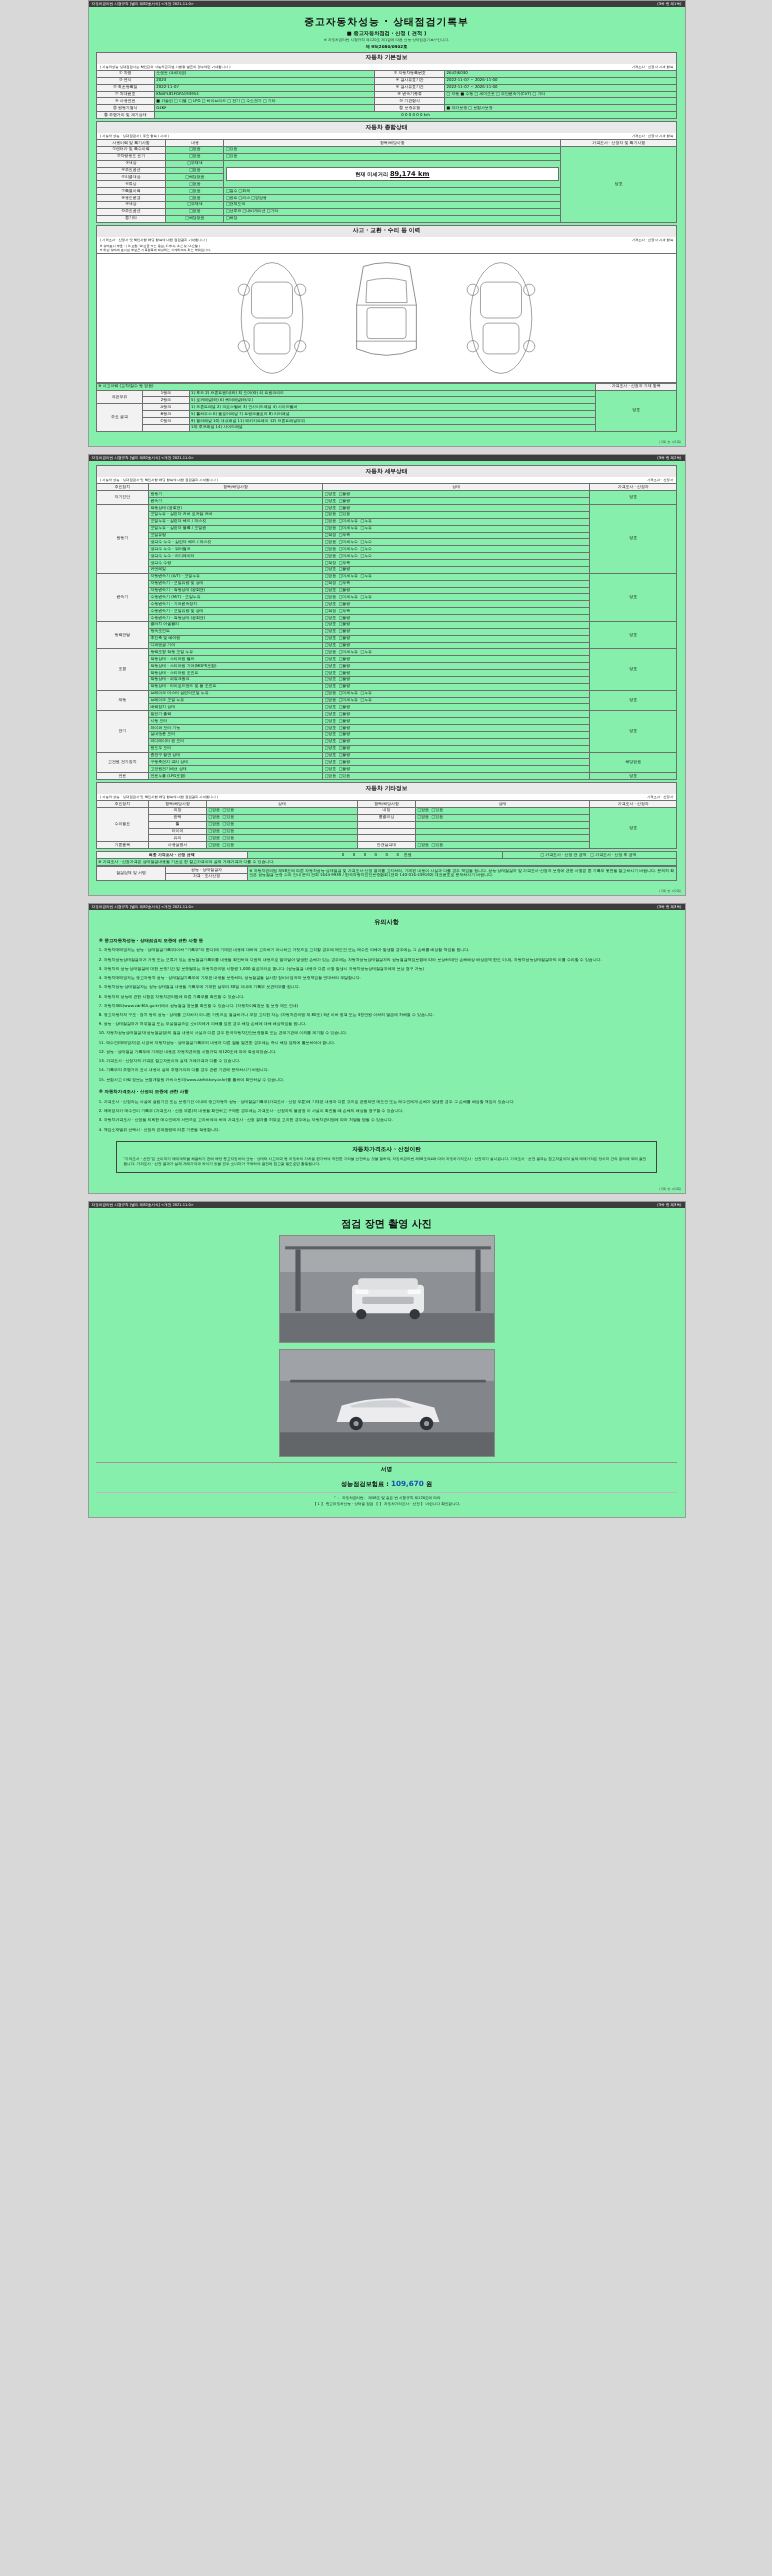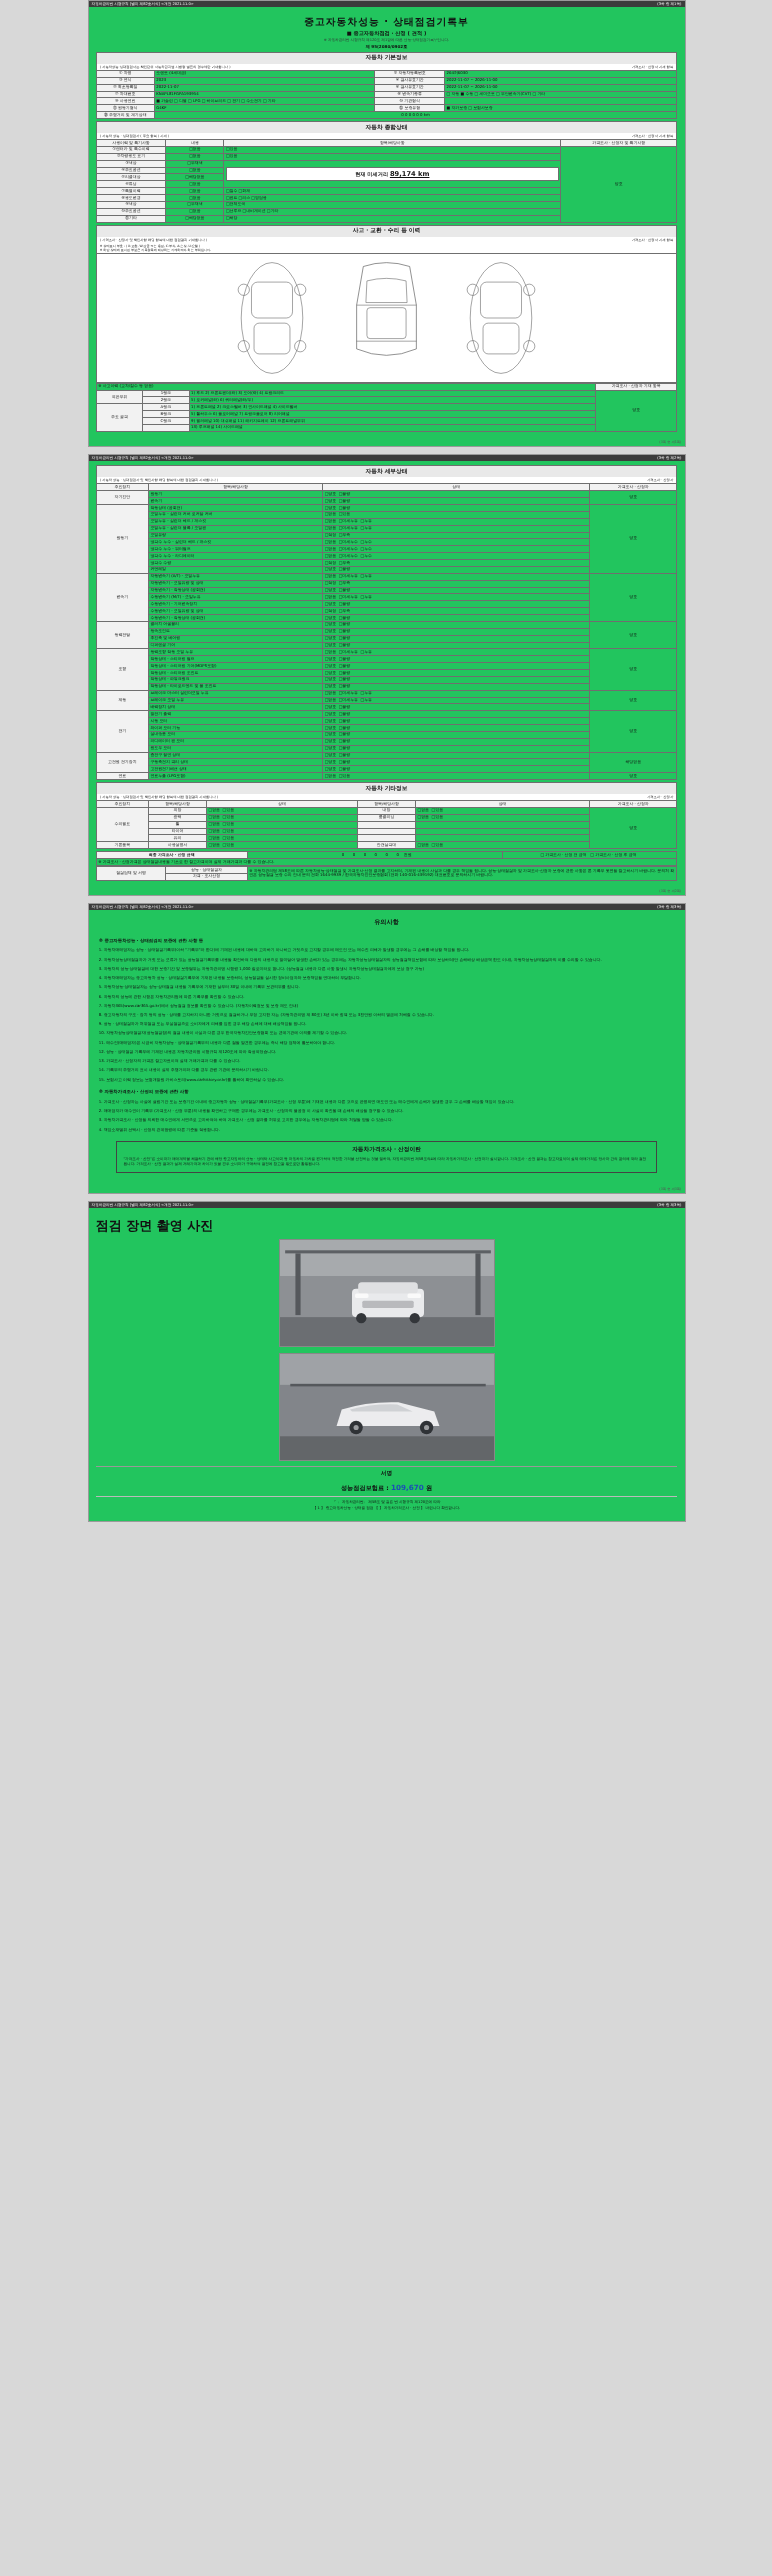--- a/index.html
+++ b/index.html
@@ -9,21 +9,21 @@
     width:773px;
     background:#d8d8d8;
     font-family:"DejaVu Sans","Liberation Sans",sans-serif;
     font-size:4.6px;
     color:#111;
     -webkit-font-smoothing:antialiased;
   }
   .page {
     width:598px;
     margin:0 auto 7.2px auto;
-    background:#22c55e;
+    background:#86efac;
     border:0.5px solid #9a9a9a;
     padding:0;
     position:relative;
   }
   .page-inner { padding:4.1px 7.2px 7.2px 7.2px; }
   .sheet-top-bar {
     background:#3c3c3c; color:#fff; font-size:3.6px; padding:1px 3.1px;
     display:flex; justify-content:space-between;
   }
   .sheet-bottom-note { text-align:right; font-size:3.3px; color:#555; padding:1px 3.1px 2.1px 0; }
@@ -77,21 +77,21 @@
   .note-body { font-size:3.9px; line-height:1.7; padding:0 3.1px; }
   .note-body p { margin:0 0 2.6px 0; }
   .note-h { font-weight:bold; font-size:4.4px; margin:5.2px 0 3.1px 0; }
 
   .guarantee-box {
     border:1px solid #444; margin:7.2px 20.6px 5.2px 20.6px; padding:4.1px 6.2px;
   }
   .guarantee-title { text-align:center; font-weight:bold; font-size:5.7px; margin-bottom:3.1px; }
   .guarantee-text { font-size:3.6px; line-height:1.6; }
 
-  .photo-title { text-align:left; font-weight:bold; font-size:13px; padding:5.2px 0 4.1px 0; }
+  .photo-title { text-align:center; font-weight:bold; font-size:10px; padding:5.2px 0 4.1px 0; }
   .photo {
     width:216px; height:108px; margin:0 auto 5.2px auto; border:0.5px solid #888;
     position:relative; overflow:hidden; background:#6e7175;
   }
   .sign-row { text-align:center; font-size:5.7px; font-weight:bold; padding:3.1px 0 2.1px 0; border-top:0.5px solid #999; margin-top:3.1px;}
   .fee-row { text-align:center; font-size:6.2px; font-weight:bold; padding:3.1px 0; }
   .fee-row .amt { color:#1b50b5; font-size:7.2px; }
   .foot-note { text-align:center; font-size:3.6px; line-height:1.6; padding:3.1px 5.2px 2.1px 5.2px; border-top:0.5px solid #bbb; }
 
   .tworow td { height:6.7px; }

